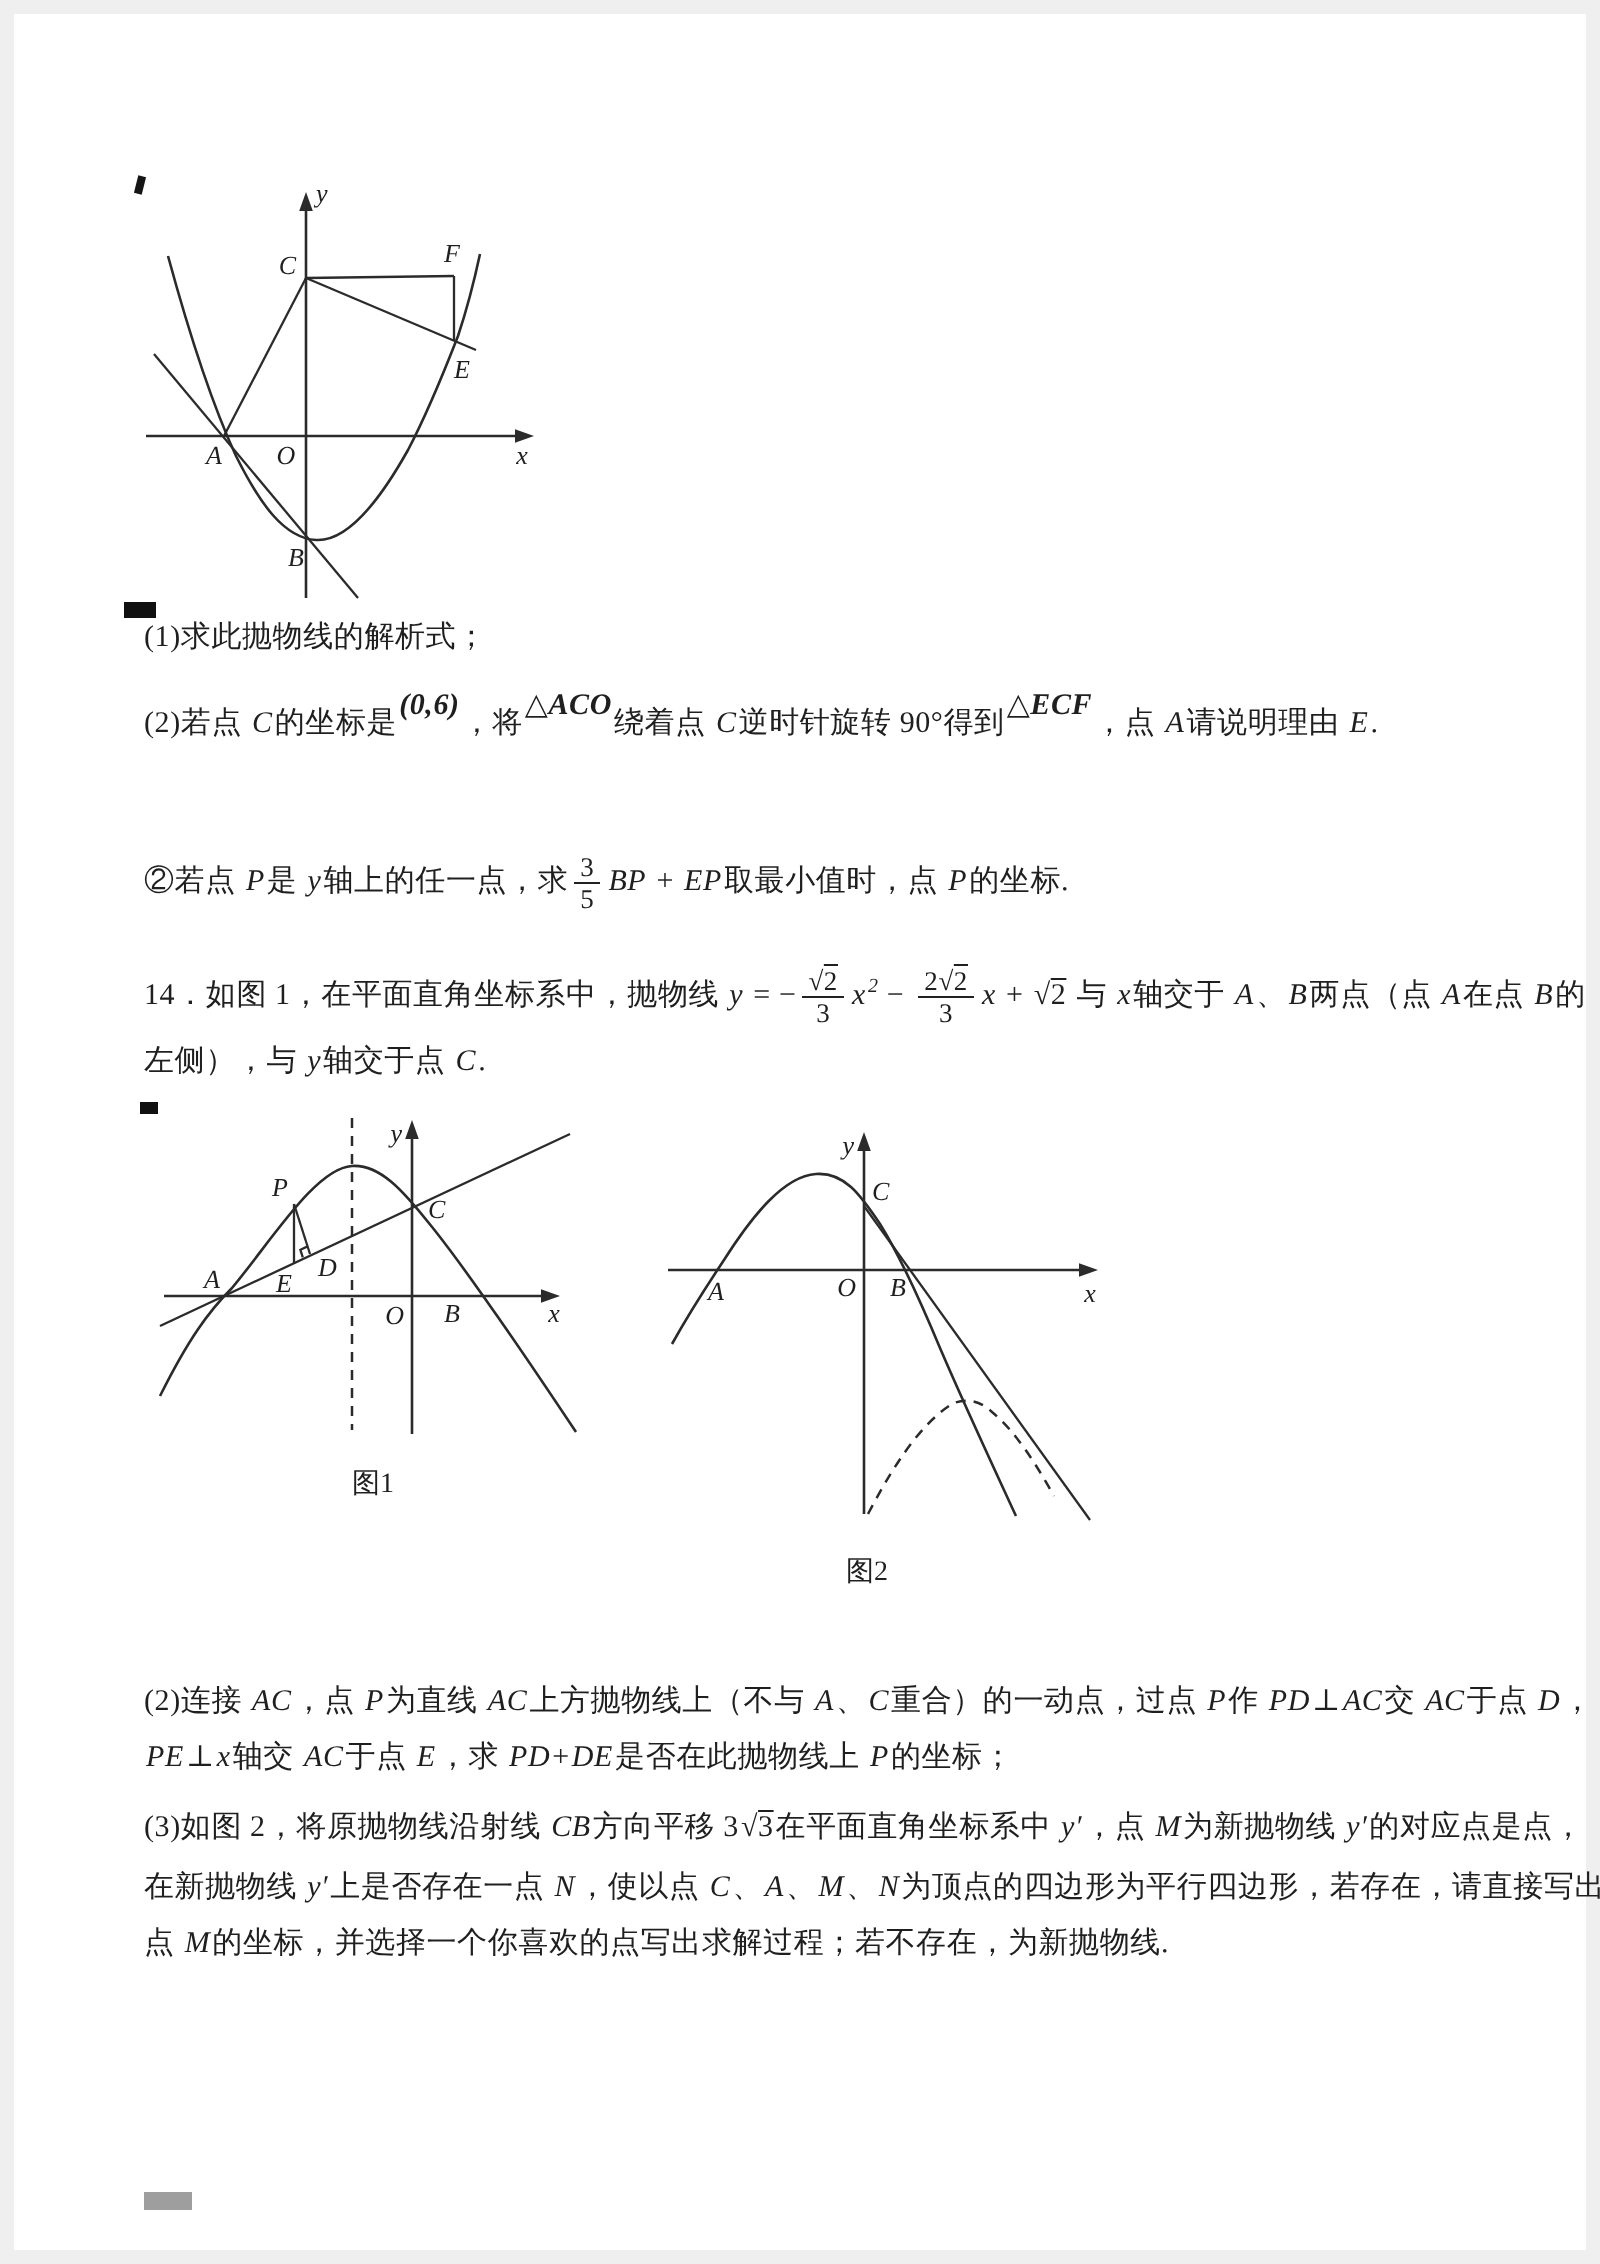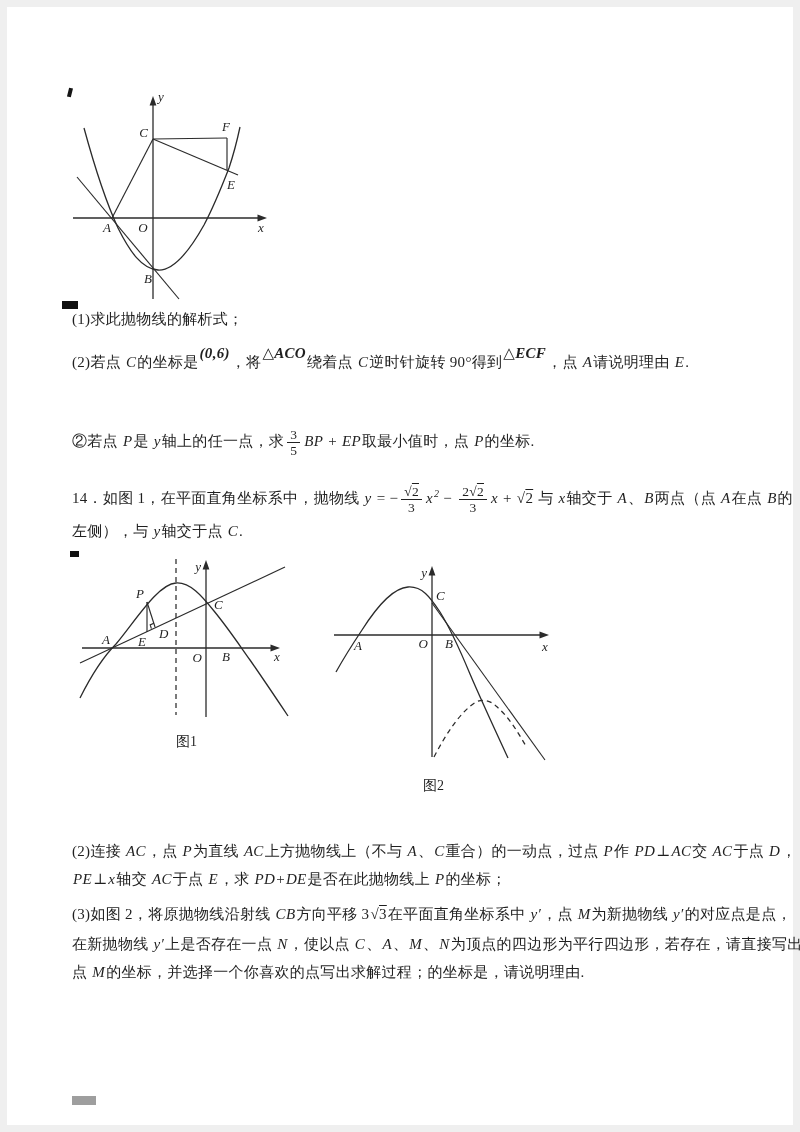--- a/index.html
+++ b/index.html
@@ -96,19 +96,19 @@
     <text x="358" y="650" text-anchor="middle">A</text>
     <text x="449" y="648" text-anchor="middle">B</text>
     <text x="436" y="600">C</text>
     <text class="cap" x="423" y="790">图2</text>
   </svg>
 
   <div class="tl" style="top:840px"><span>(2)连接 </span><span class="i">AC</span><span>，点 </span><span class="i">P</span><span>为直线 </span><span class="i">AC</span><span>上方抛物线上（不与 </span><span class="i">A</span><span>、</span><span class="i">C</span><span>重合）的一动点，过点 </span><span class="i">P</span><span>作 </span><span class="i">PD</span><span>⊥</span><span class="i">AC</span><span>交 </span><span class="i">AC</span><span>于点 </span><span class="i">D</span><span>，</span></div>
   <div class="tl" style="top:868px"><span class="i">PE</span><span>⊥</span><span class="i">x</span><span>轴交 </span><span class="i">AC</span><span>于点 </span><span class="i">E</span><span>，求 </span><span class="i">PD</span><span>+</span><span class="i">DE</span><span>是否在此抛物线上 </span><span class="i">P</span><span>的坐标；</span></div>
   <div class="tl" style="top:903px"><span>(3)如图 2，将原抛物线沿射线 </span><span class="i">CB</span><span>方向平移 3</span><span class="radw"><span>√</span><span class="ovl">3</span></span><span>在平面直角坐标系中 </span><span class="i">y′</span><span>，点 </span><span class="i">M</span><span>为新抛物线 </span><span class="i">y′</span><span>的对应点是点，</span></div>
   <div class="tl" style="top:933px"><span>在新抛物线 </span><span class="i">y′</span><span>上是否存在一点 </span><span class="i">N</span><span>，使以点 </span><span class="i">C</span><span>、</span><span class="i">A</span><span>、</span><span class="i">M</span><span>、</span><span class="i">N</span><span>为顶点的四边形为平行四边形，若存在，请直接写出</span></div>
-  <div class="tl" style="top:961px"><span>点 </span><span class="i">M</span><span>的坐标，并选择一个你喜欢的点写出求解过程；的坐标是，请说明理由.</span></div>
+  <div class="tl" style="top:961px"><span>点 </span><span class="i">M</span><span>的坐标，并选择一个你喜欢的点写出求解过程；若不存在，为新抛物线.</span></div>
 
   <div class="mark" style="left:68px;top:88px;width:4px;height:9px;background:#151515;transform:rotate(14deg)"></div>
   <div class="mark" style="left:62px;top:301px;width:16px;height:8px;background:#101010"></div>
   <div class="mark" style="left:70px;top:551px;width:9px;height:6px;background:#101010"></div>
   <div class="mark" style="left:72px;top:1096px;width:24px;height:9px;background:#9e9e9e"></div>
 </div>
 
 </body></html>

